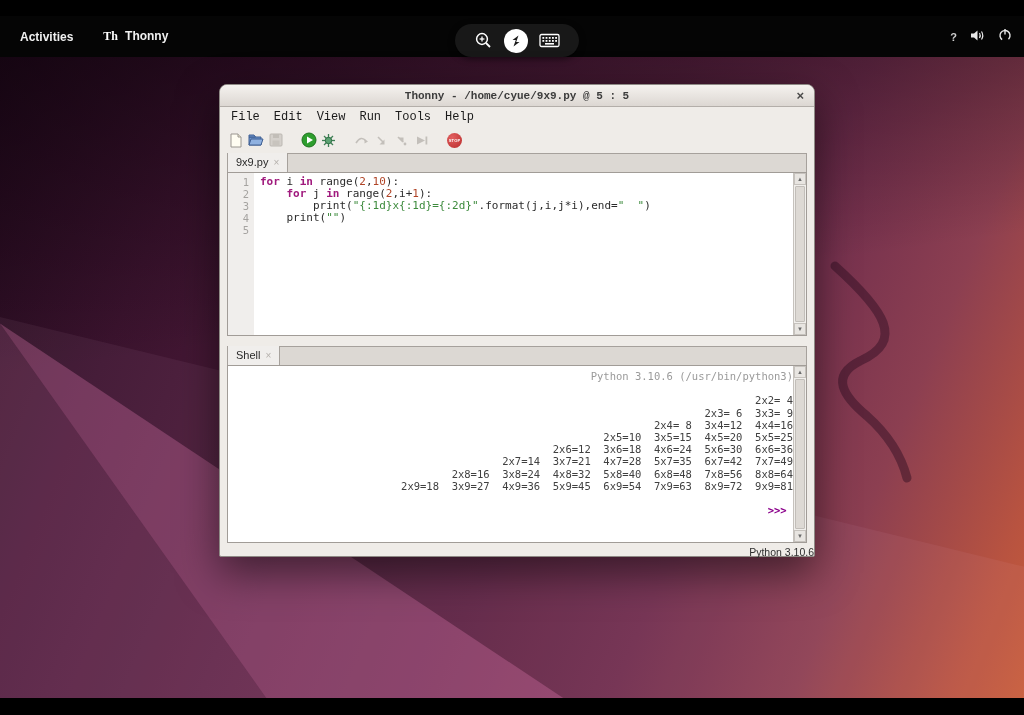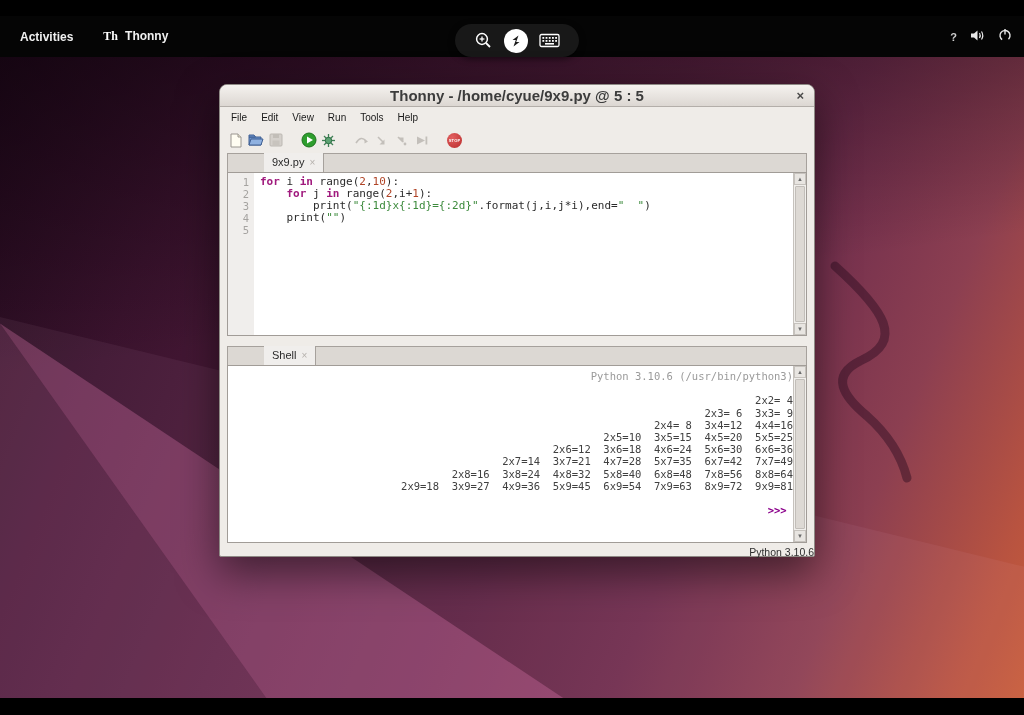--- a/index.html
+++ b/index.html
@@ -35,33 +35,33 @@
         clip-path:polygon(0% 43%,26% 100%,0% 100%);}
   .swoosh{position:absolute;left:805px;top:215px;}
   .bottom-strip{position:absolute;left:0;bottom:0;width:1024px;height:17px;background:#000;z-index:4;}
 
   
   .window{position:absolute;left:219px;top:84px;width:596px;height:473px;background:#efece8;
           border:1px solid #8e8a85;border-radius:8px 8px 2px 2px;
           box-shadow:0 16px 40px rgba(0,0,0,.5);z-index:10;font-size:11px;color:#222;}
   .titlebar{height:22px;background:linear-gradient(#f5f2ef,#dcd7d2);border-bottom:1px solid #b3aea9;
             border-radius:7px 7px 0 0;position:relative;display:flex;align-items:center;justify-content:center;}
-  .title{font-size:15px;font-weight:bold;color:#3c3c3c;}
+  .title{font-size:11px;font-weight:bold;color:#3c3c3c;font-family:Liberation Mono, monospace;}
   .close-btn{position:absolute;right:10px;top:3px;font-size:13px;font-weight:bold;color:#4a4a4a;line-height:15px;cursor:default;}
   .menubar{height:20px;display:flex;align-items:center;padding-left:4px;}
-  .menu-item{padding:2px 7px;font-size:10px;color:#1a1a1a;}
+  .menu-item{padding:2px 7px;font-size:12px;color:#1a1a1a;font-family:Liberation Mono, monospace;}
   .toolbar{height:26px;display:flex;align-items:center;padding-left:7px;gap:3px;}
   .tool-btn{width:17px;height:17px;display:flex;align-items:center;justify-content:center;}
   .tool-gap{width:10px;}
   .stop-badge{width:15px;height:15px;border-radius:50%;background:radial-gradient(circle at 35% 30%,#e26060,#b92b2b);
               display:flex;align-items:center;justify-content:center;}
   .stop-badge span{font-size:4px;font-weight:bold;color:#fff;letter-spacing:.2px;}
 
   .workspace{padding:0 7px;}
-  .tabband{height:19px;display:flex;align-items:flex-end;background:#dcd8d3;border:1px solid #a6a19c;border-bottom:none;padding-left:36px;}
+  .tabband{height:19px;display:flex;align-items:flex-end;background:#dcd8d3;border:1px solid #a6a19c;border-bottom:none;}
   .tab{display:flex;align-items:center;gap:5px;background:#f0eeec;border-right:1px solid #a6a19c;
        padding:2px 8px 3px 8px;font-size:11px;color:#2a2a2a;height:19px;}
   .tab .tab-x{color:#b5b1ac;font-size:10px;}
   .pane{position:relative;background:#fff;border:1px solid #a19c97;}
   .editor-pane{height:164px;display:flex;}
   .gutter{width:26px;background:#f0eeec;padding:3px 5px 0 0;text-align:right;
           font-family:"DejaVu Sans Mono",monospace;font-size:10.5px;line-height:12px;color:#a5a3a0;}
   .code{flex:1;padding:3px 0 0 6px;font-family:"DejaVu Sans Mono",monospace;font-size:11px;line-height:12px;color:#2b2b2b;overflow:hidden;}
   .cline{white-space:pre;height:12px;}
   .kw{color:var(--kw,#a01a7d);font-weight:bold;}

